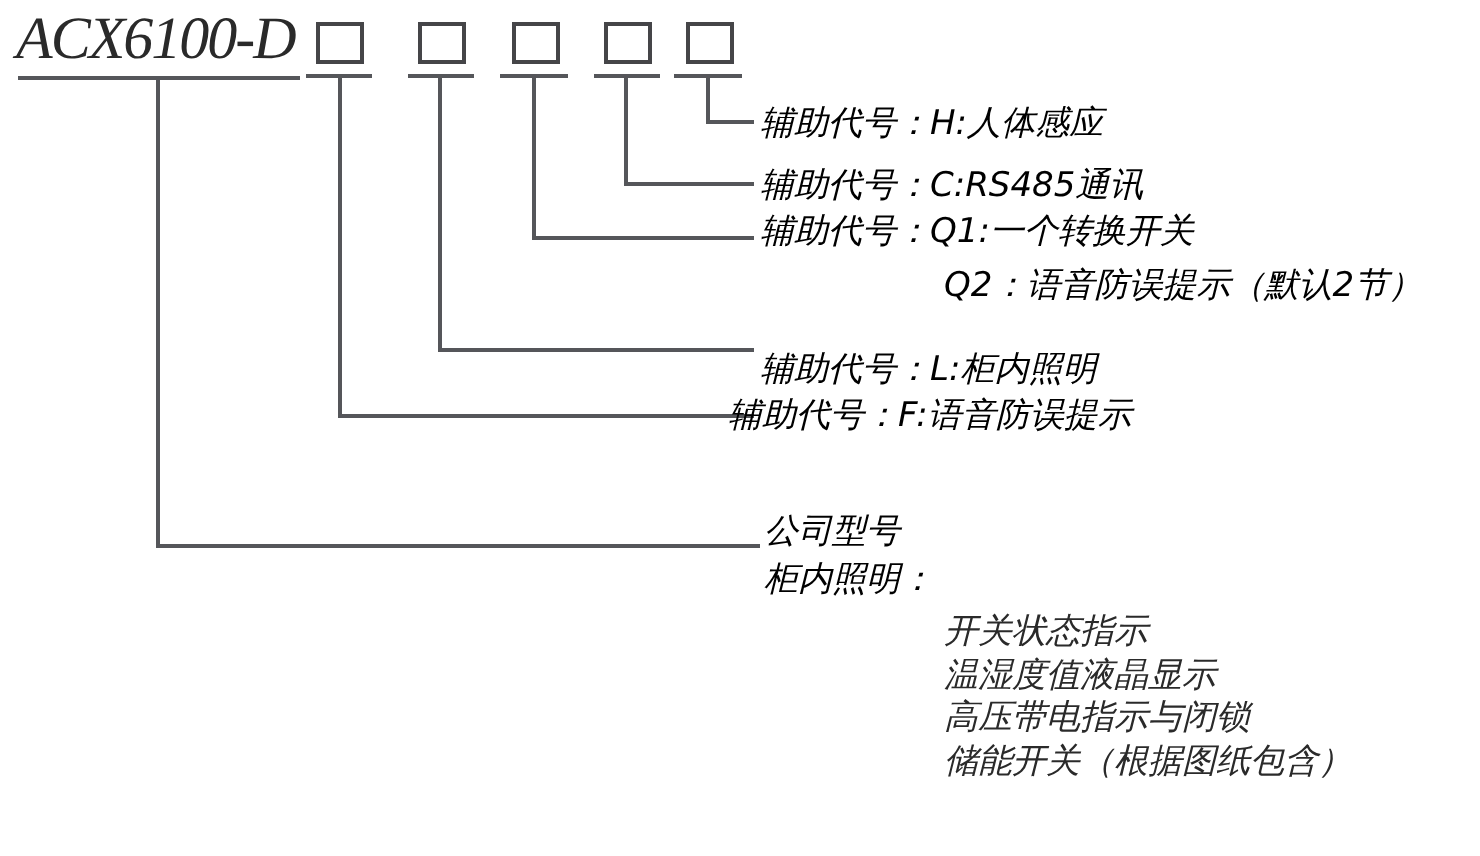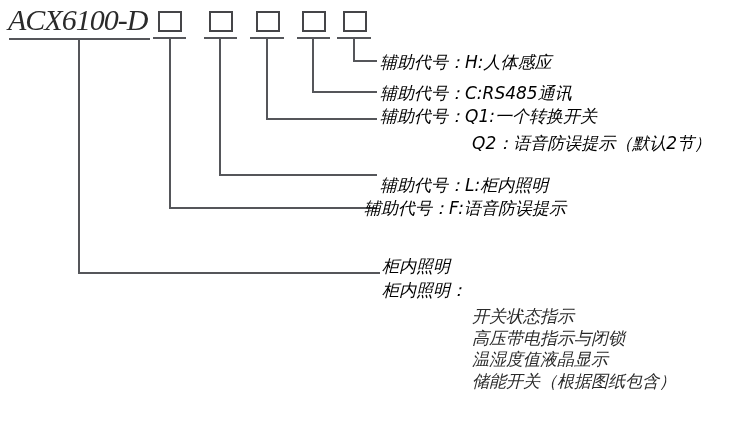--- a/index.html
+++ b/index.html
@@ -106,23 +106,23 @@
     </g>
   </svg>
 
   <div class="lbl lbl-h">辅助代号：H:人体感应</div>
   <div class="lbl lbl-c">辅助代号：C:RS485通讯</div>
   <div class="lbl lbl-q1">辅助代号：Q1:一个转换开关</div>
   <div class="lbl lbl-q2">Q2：语音防误提示（默认2节）</div>
   <div class="lbl lbl-l">辅助代号：L:柜内照明</div>
   <div class="lbl lbl-f">辅助代号：F:语音防误提示</div>
 
-  <div class="lbl lbl-company">柜内照明</div>
+  <div class="lbl lbl-company">公司型号</div>
   <div class="lbl lbl-basic">柜内照明：</div>
 
   <div class="feature-list">
     <div class="feature-item">开关状态指示</div>
+    <div class="feature-item">温湿度值液晶显示</div>
     <div class="feature-item">高压带电指示与闭锁</div>
-    <div class="feature-item">温湿度值液晶显示</div>
     <div class="feature-item">储能开关（根据图纸包含）</div>
   </div>
 
 </div>
 
 </body></html>

